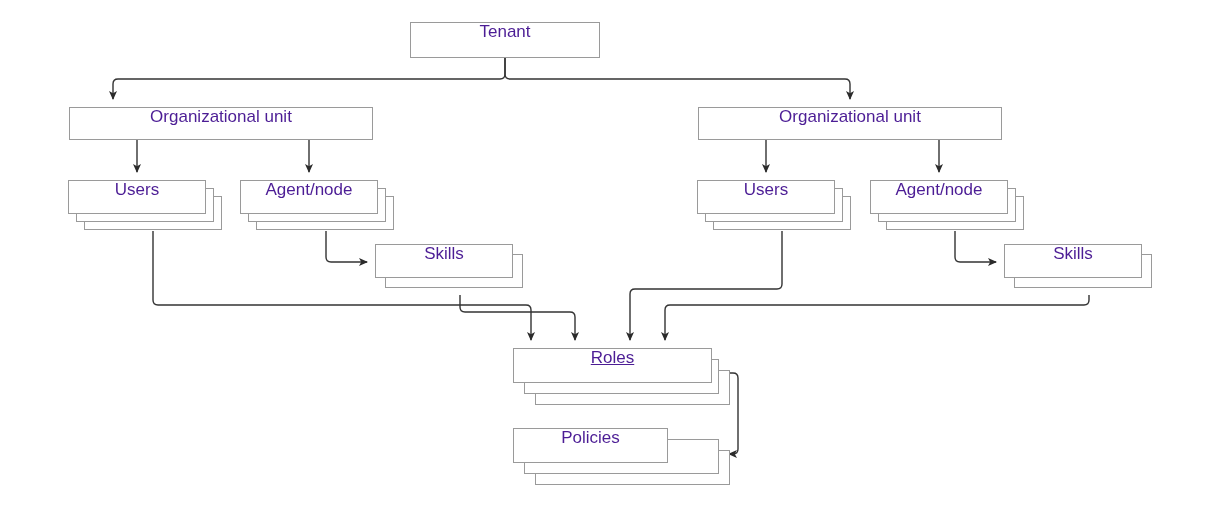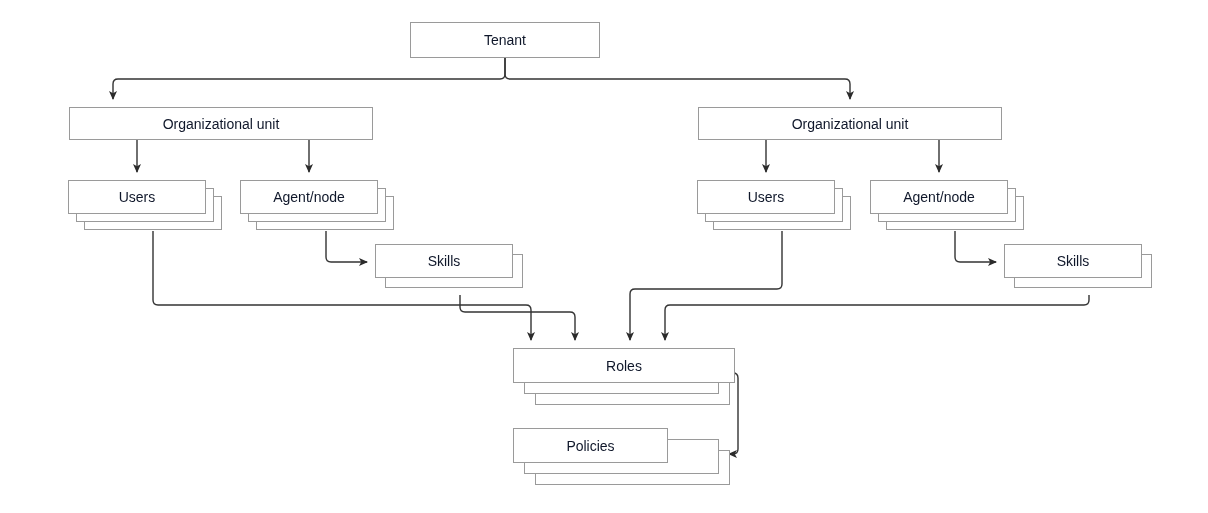--- a/index.html
+++ b/index.html
@@ -24,25 +24,24 @@
     width: 1208px;
     height: 513px;
     pointer-events: none;
   }
   .node {
     position: absolute;
     box-sizing: border-box;
     background: #ffffff;
     border: 1px solid #9a9a9a;
     display: flex;
-    align-items: center;
     justify-content: center;
     font-family: "Liberation Sans", sans-serif;
-    font-size: 14px;
-    color: #0f172a;
+    font-size: 17px;
+    color: #4c1d95;
     line-height: 1;
     white-space: nowrap;
   }
   .node-label {
     display: block;
   }
   .stack-layer {
     position: absolute;
     box-sizing: border-box;
     background: #ffffff;
@@ -154,21 +153,21 @@
   <div class="node-group">
     <div class="stack-layer" style="left:1014px; top:254px; width:138px; height:34px;"></div>
     <div class="node" style="left:1004px; top:244px; width:138px; height:34px;">
       <span class="node-label">Skills</span>
     </div>
   </div>
 
   <div class="node-group">
     <div class="stack-layer" style="left:535px; top:370px; width:195px; height:35px;"></div>
     <div class="stack-layer" style="left:524px; top:359px; width:195px; height:35px;"></div>
-    <div class="node" style="left:513px; top:348px; width:222px; height:35px;">
+    <div class="node" style="left:513px; top:348px; width:199px; height:35px;text-decoration:underline;">
       <span class="node-label">Roles</span>
     </div>
   </div>
 
   <div class="node-group">
     <div class="stack-layer" style="left:535px; top:450px; width:195px; height:35px;"></div>
     <div class="stack-layer" style="left:524px; top:439px; width:195px; height:35px;"></div>
     <div class="node" style="left:513px; top:428px; width:155px; height:35px;">
       <span class="node-label">Policies</span>
     </div>

